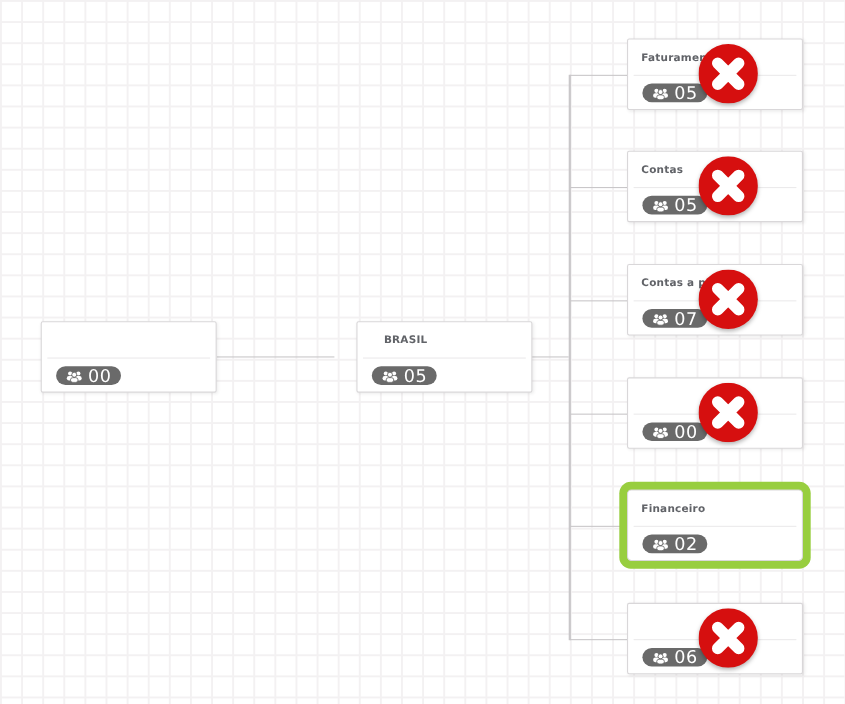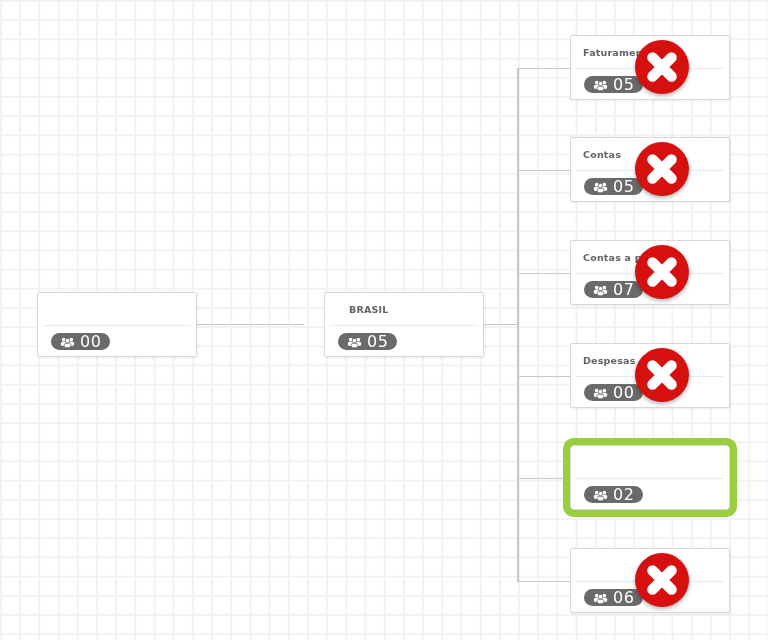--- a/index.html
+++ b/index.html
@@ -169,38 +169,38 @@
             <rect x="8.8" y="5.8" width="6.4" height="4.4" rx="2.1"></rect>
           <circle cx="8" cy="4.6" r="2.4" stroke="#6a6a6a" stroke-width="0.8"></circle>
           <rect x="4.3" y="7.4" width="7.4" height="4.6" rx="2.3" stroke="#6a6a6a" stroke-width="0.8"></rect>
         </g>
       </svg>
       <span>07</span>
     </div>
   </div>
 
   <div class="node dept d3">
-    <div class="node-title">Despesas</div>
     <div class="divider"></div>
     <div class="badge">
       <svg width="15" height="12" viewBox="0 0 16 12">
         <g fill="#ffffff">
           <circle cx="4" cy="3.4" r="2"></circle>
             <rect x="0.8" y="5.8" width="6.4" height="4.4" rx="2.1"></rect>
           <circle cx="12" cy="3.4" r="2"></circle>
             <rect x="8.8" y="5.8" width="6.4" height="4.4" rx="2.1"></rect>
           <circle cx="8" cy="4.6" r="2.4" stroke="#6a6a6a" stroke-width="0.8"></circle>
           <rect x="4.3" y="7.4" width="7.4" height="4.6" rx="2.3" stroke="#6a6a6a" stroke-width="0.8"></rect>
         </g>
       </svg>
       <span>00</span>
     </div>
   </div>
 
   <div class="node dept d4 sel">
+    <div class="node-title">Financeiro</div>
     <div class="divider"></div>
     <div class="badge">
       <svg width="15" height="12" viewBox="0 0 16 12">
         <g fill="#ffffff">
           <circle cx="4" cy="3.4" r="2"></circle>
             <rect x="0.8" y="5.8" width="6.4" height="4.4" rx="2.1"></rect>
           <circle cx="12" cy="3.4" r="2"></circle>
             <rect x="8.8" y="5.8" width="6.4" height="4.4" rx="2.1"></rect>
           <circle cx="8" cy="4.6" r="2.4" stroke="#6a6a6a" stroke-width="0.8"></circle>
           <rect x="4.3" y="7.4" width="7.4" height="4.6" rx="2.3" stroke="#6a6a6a" stroke-width="0.8"></rect>

